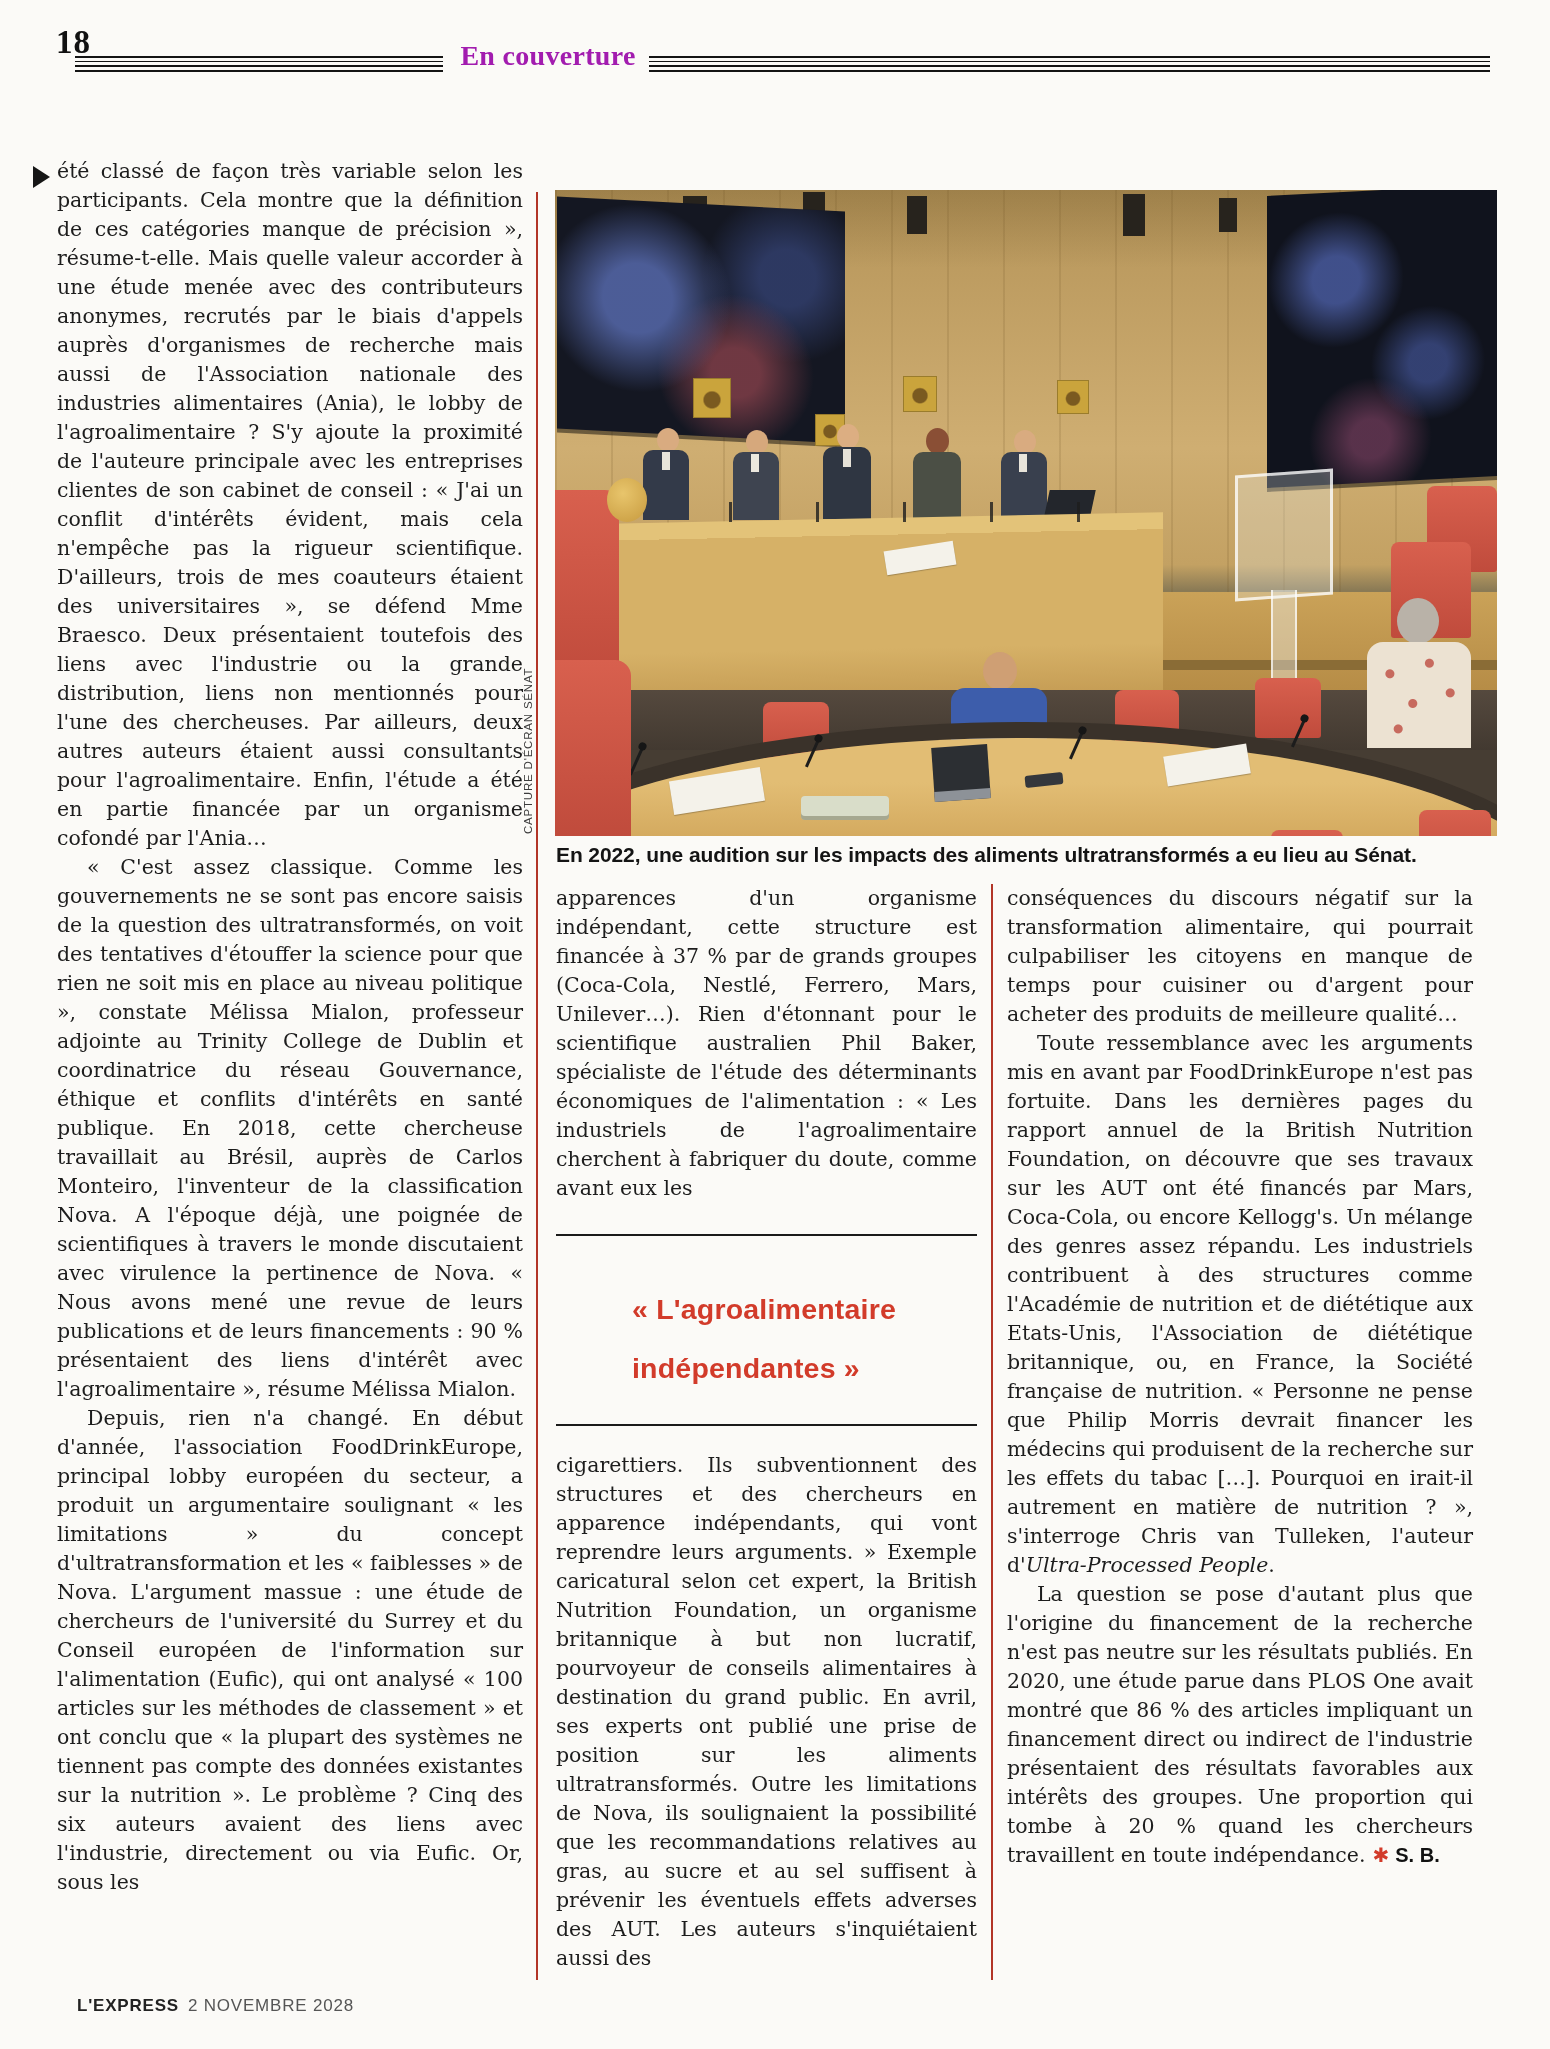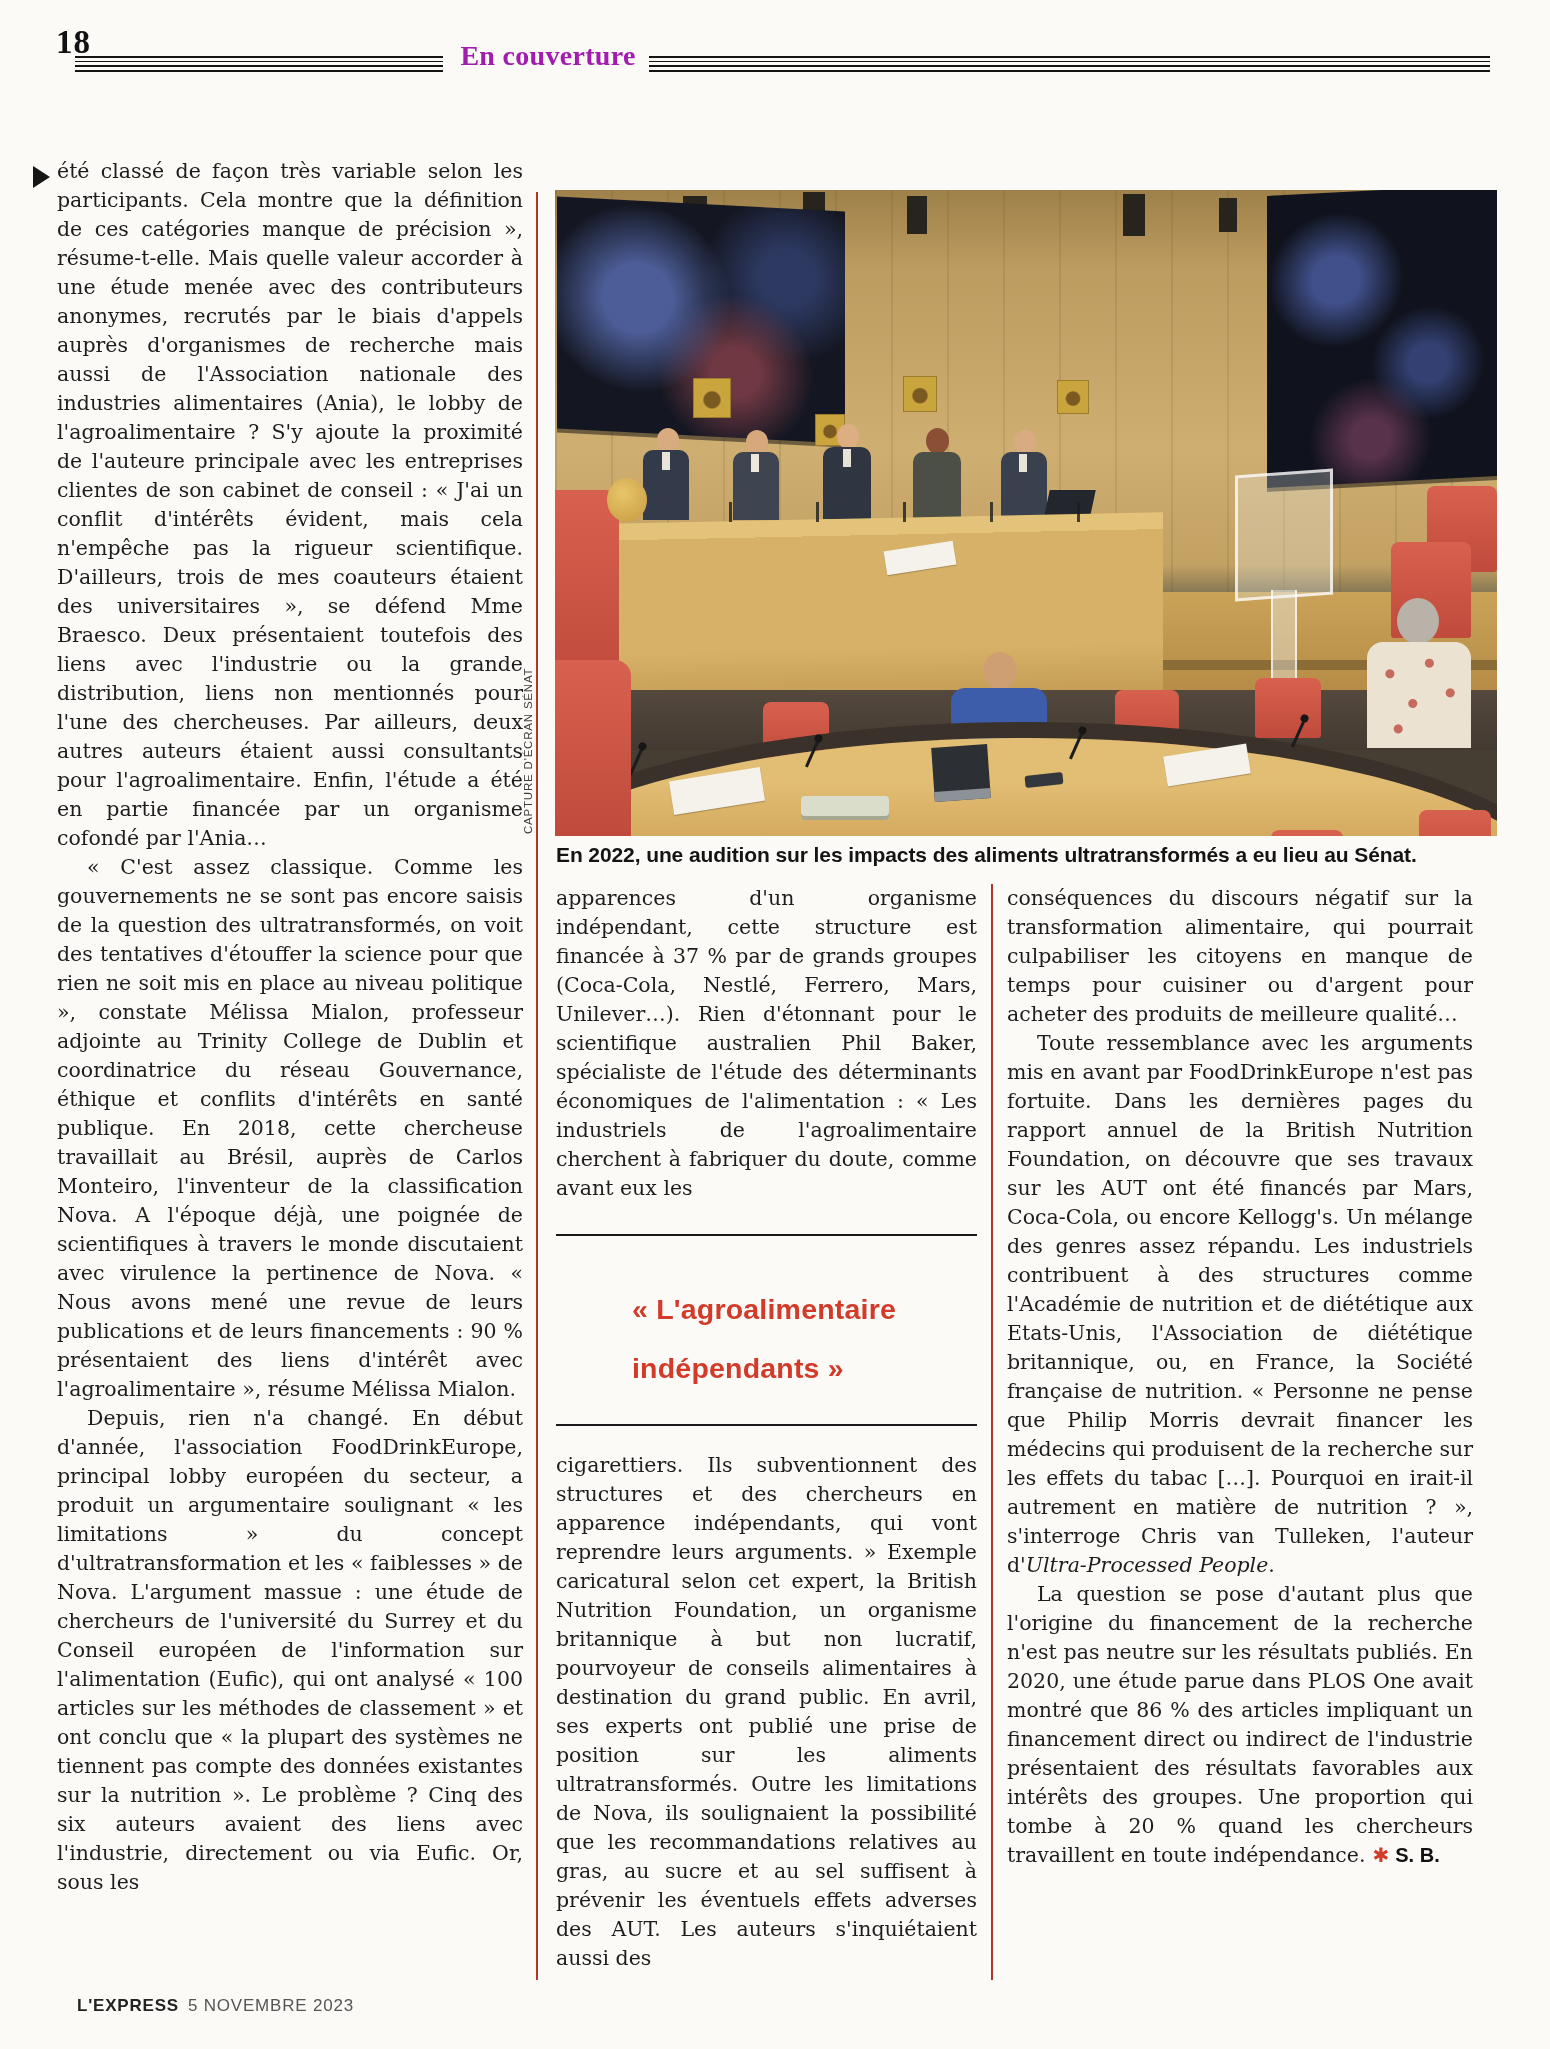--- a/index.html
+++ b/index.html
@@ -165,26 +165,26 @@
   <div class="ab" style="left:52px;top:288px;width:40px;height:44px;border-radius:50%;background:radial-gradient(circle at 40% 35%,#e8c56c,#c79a3e);"></div>
 </div>
 
 <div class="ab credit">CAPTURE D'ÉCRAN SÉNAT</div>
 <div class="ab caption">En 2022, une audition sur les impacts des aliments ultratransformés a eu lieu au Sénat.</div>
 
 <div class="ab col col-mid">
   <p>apparences d'un organisme indépendant, cette structure est financée à 37 % par de grands groupes (Coca-Cola, Nestlé, Ferrero, Mars, Unilever…). Rien d'étonnant pour le scientifique australien Phil Baker, spécialiste de l'étude des déterminants économiques de l'alimentation : « Les industriels de l'agroalimentaire cherchent à fabriquer du doute, comme avant eux les</p>
   <div class="quote-block">
     <div class="q-line">« L'agroalimentaire</div>
-    <div class="q-line">indépendants »</div>
+    <div class="q-line">indépendantes »</div>
   </div>
   <p>cigarettiers. Ils subventionnent des structures et des chercheurs en apparence indépendants, qui vont reprendre leurs arguments. » Exemple caricatural selon cet expert, la British Nutrition Foundation, un organisme britannique à but non lucratif, pourvoyeur de conseils alimentaires à destination du grand public. En avril, ses experts ont publié une prise de position sur les aliments ultratransformés. Outre les limitations de Nova, ils soulignaient la possibilité que les recommandations relatives au gras, au sucre et au sel suffisent à prévenir les éventuels effets adverses des AUT. Les auteurs s'inquiétaient aussi des</p>
 </div>
 
 <div class="ab col col-right">
   <p>conséquences du discours négatif sur la transformation alimentaire, qui pourrait culpabiliser les citoyens en manque de temps pour cuisiner ou d'argent pour acheter des produits de meilleure qualité…</p>
   <p class="ind"><span>Toute ressemblance avec les arguments mis en avant par FoodDrinkEurope n'est pas fortuite. Dans les dernières pages du rapport annuel de la British Nutrition Foundation, on découvre que ses travaux sur les AUT ont été financés par Mars, Coca-Cola, ou encore Kellogg's. Un mélange des genres assez répandu. Les industriels contribuent à des structures comme l'Académie de nutrition et de diététique aux Etats-Unis, l'Association de diététique britannique, ou, en France, la Société française de nutrition. « Personne ne pense que Philip Morris devrait financer les médecins qui produisent de la recherche sur les effets du tabac […]. Pourquoi en irait-il autrement en matière de nutrition ? », s'interroge Chris van Tulleken, l'auteur d'</span><i class="serif-it">Ultra-Processed People</i><span>.</span></p>
   <p class="ind"><span>La question se pose d'autant plus que l'origine du financement de la recherche n'est pas neutre sur les résultats publiés. En 2020, une étude parue dans PLOS One avait montré que 86 % des articles impliquant un financement direct ou indirect de l'industrie présentaient des résultats favorables aux intérêts des groupes. Une proportion qui tombe à 20 % quand les chercheurs travaillent en toute indépendance.</span><span class="star">✱</span><span class="sig">S. B.</span></p>
 </div>
 
 <div class="ab footer">
-  <span class="mag">L'EXPRESS</span><span class="date">5 NOVEMBRE 2023</span>
+  <span class="mag">L'EXPRESS</span><span class="date">2 NOVEMBRE 2028</span>
 </div>
 
 </body></html>

